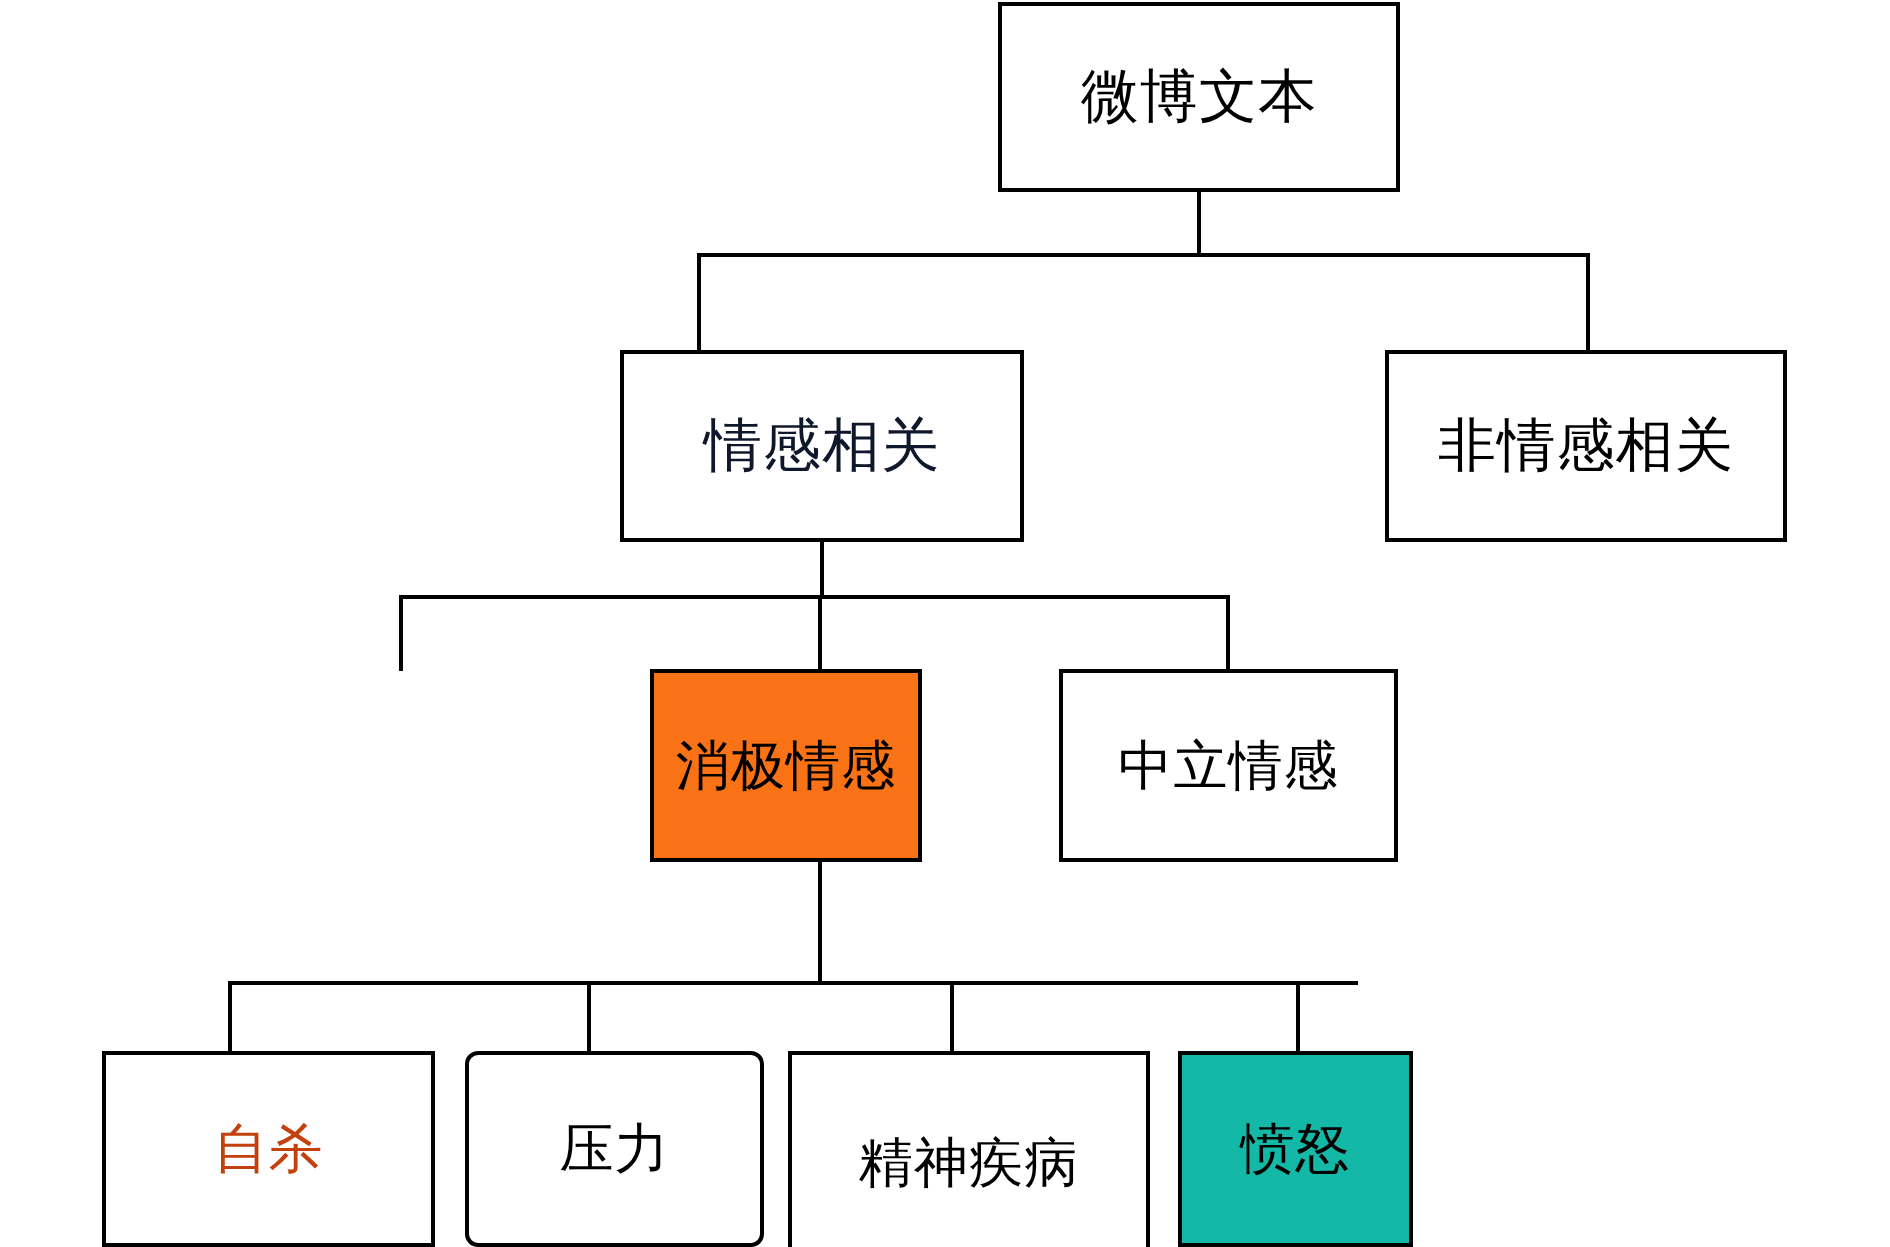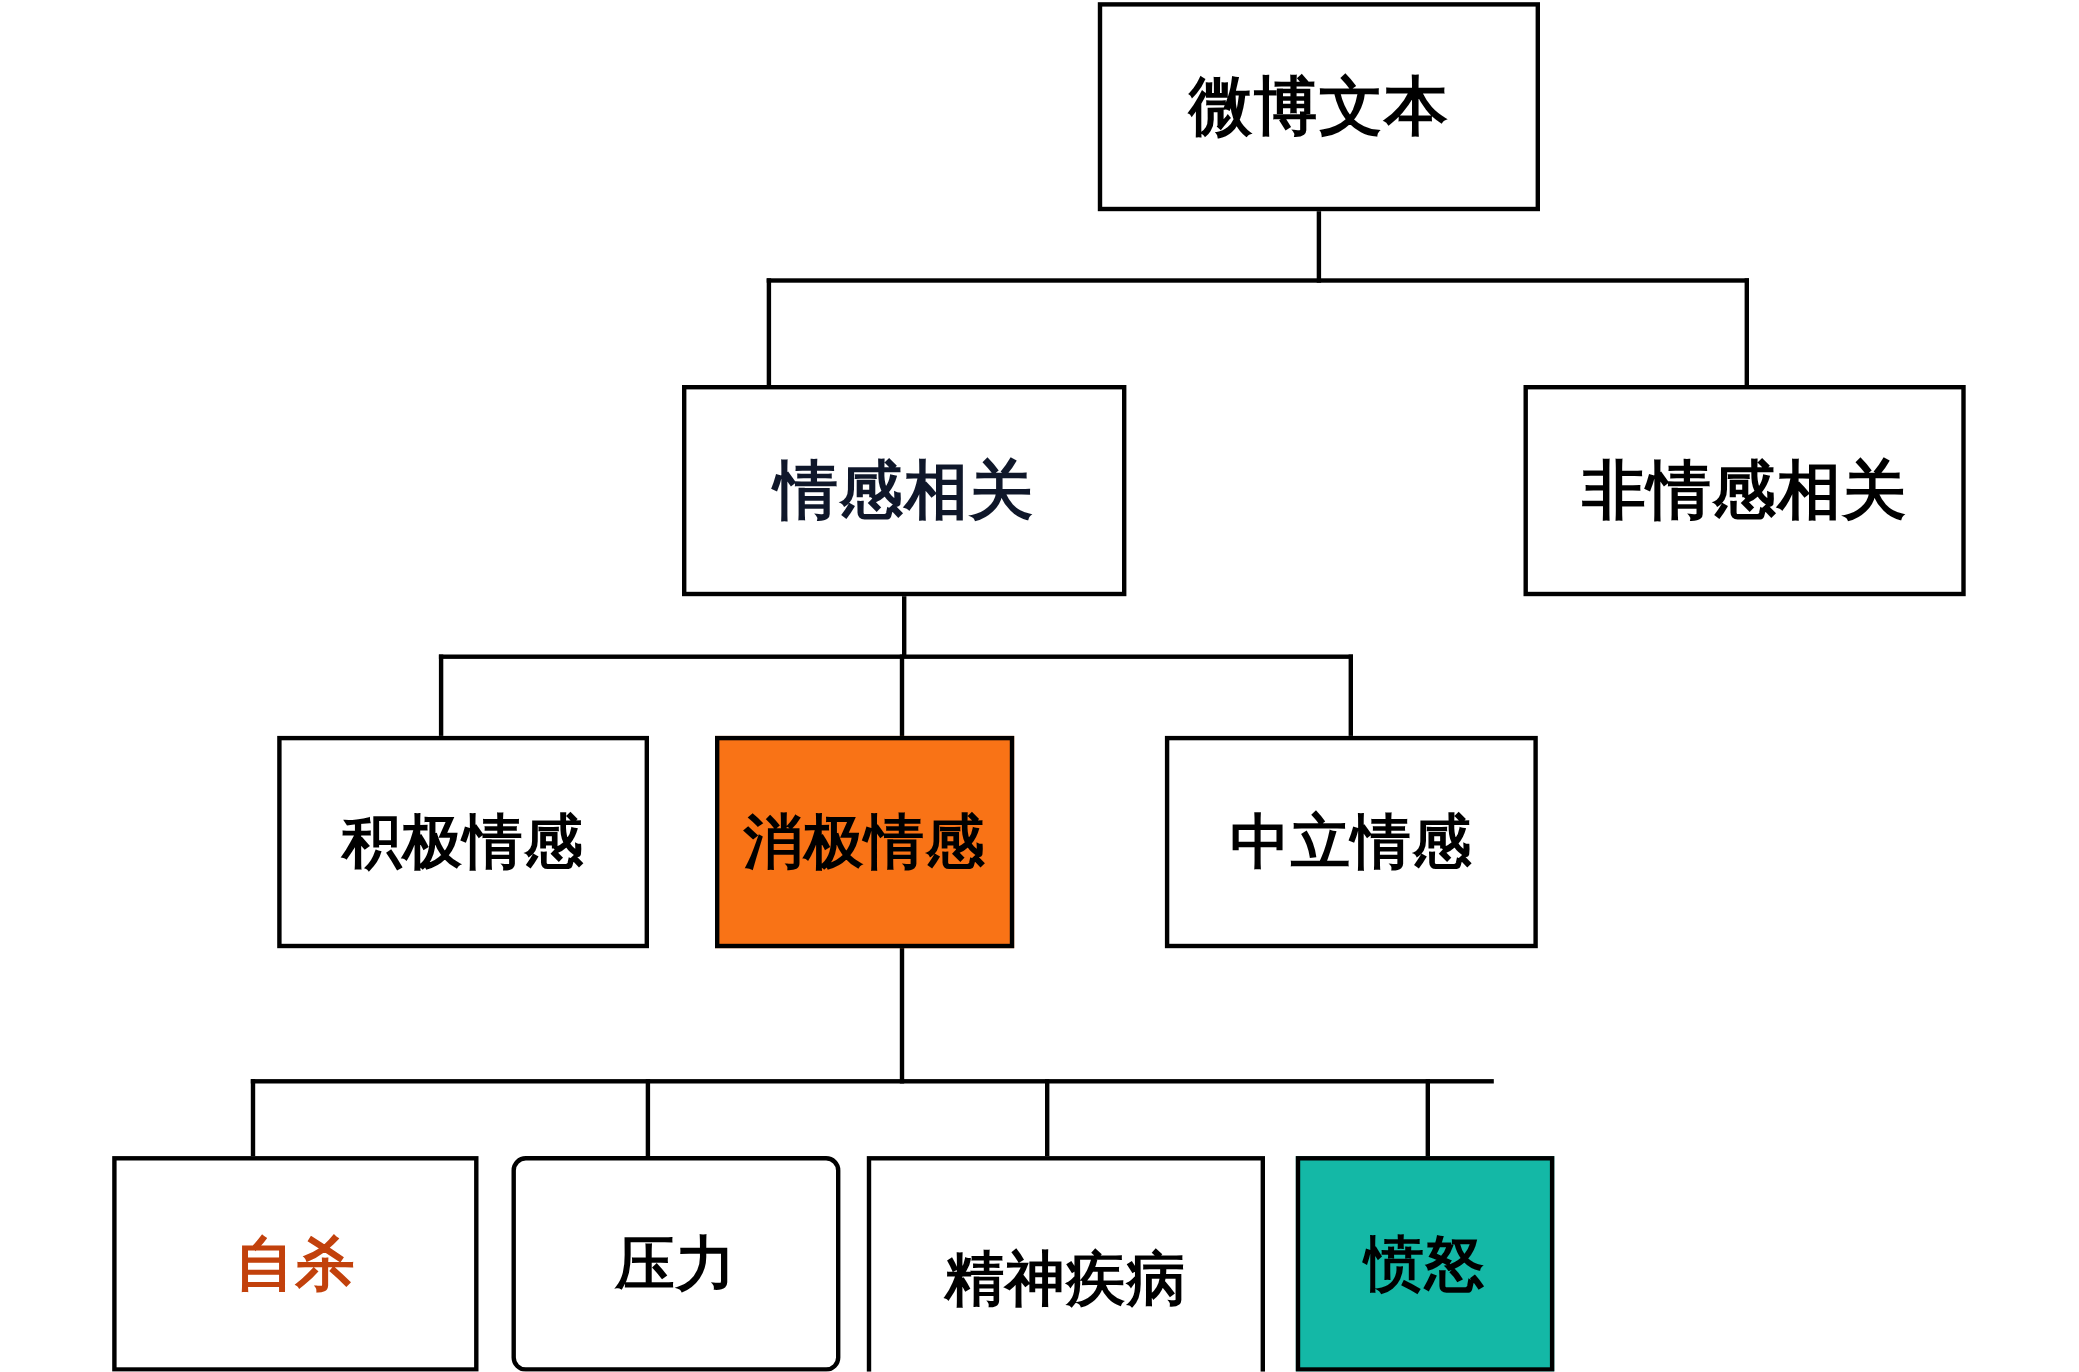--- a/index.html
+++ b/index.html
@@ -23,21 +23,20 @@
     border: 4px solid #000000;
     background: #ffffff;
     display: flex;
     align-items: center;
     justify-content: center;
     text-align: center;
     color: #000000;
     line-height: 1;
     white-space: nowrap;
     letter-spacing: 0.02em;
-    font-weight: bold;
   }
   .node span {
     display: block;
   }
   .edge {
     position: absolute;
     background: #000000;
   }
   .edge.v { width: 4px; }
   .edge.h { height: 4px; }
@@ -63,23 +62,20 @@
     <div class="edge v" style="left: 1296px; top: 981px; background: rgb(0, 0, 0); height: 72px;"></div>
     <div class="node" style="left: 998px; top: 2px; width: 402px; height: 190px; border-color: rgb(0, 0, 0); background: rgb(255, 255, 255); color: rgb(0, 0, 0); font-size: 58px;">
       <span>微博文本</span>
     </div>
     <div class="node" style="left: 620px; top: 350px; width: 404px; height: 192px; border-color: rgb(0, 0, 0); background: rgb(255, 255, 255); color: #0f172a; font-size: 58px;">
       <span>情感相关</span>
     </div>
     <div class="node" style="left: 1385px; top: 350px; width: 402px; height: 192px; border-color: rgb(0, 0, 0); background: rgb(255, 255, 255); color: rgb(0, 0, 0); font-size: 58px;">
       <span>非情感相关</span>
     </div>
-    <div class="node" style="left: 252px; top: 669px; width: 338px; height: 193px; border-color: rgb(0, 0, 0); background: rgb(255, 255, 255); color: rgb(0, 0, 0); font-size: 54px;">
-      <span>积极情感</span>
-    </div>
     <div class="node" style="left: 650px; top: 669px; width: 272px; height: 193px; border-color: rgb(0, 0, 0); background: #f97316; color: rgb(0, 0, 0); font-size: 54px;">
       <span>消极情感</span>
     </div>
     <div class="node" style="left: 1059px; top: 669px; width: 339px; height: 193px; border-color: rgb(0, 0, 0); background: rgb(255, 255, 255); color: rgb(0, 0, 0); font-size: 54px;">
       <span>中立情感</span>
     </div>
     <div class="node" style="left: 102px; top: 1051px; width: 333px; height: 196px; border-color: rgb(0, 0, 0); background: rgb(255, 255, 255); color: #c2410c; font-size: 54px;">
       <span>自杀</span>
     </div>
     <div class="node" style="left: 465px; top: 1051px; width: 299px; height: 196px; border-color: rgb(0, 0, 0); background: rgb(255, 255, 255); color: rgb(0, 0, 0); font-size: 54px; border-radius: 13px;">

